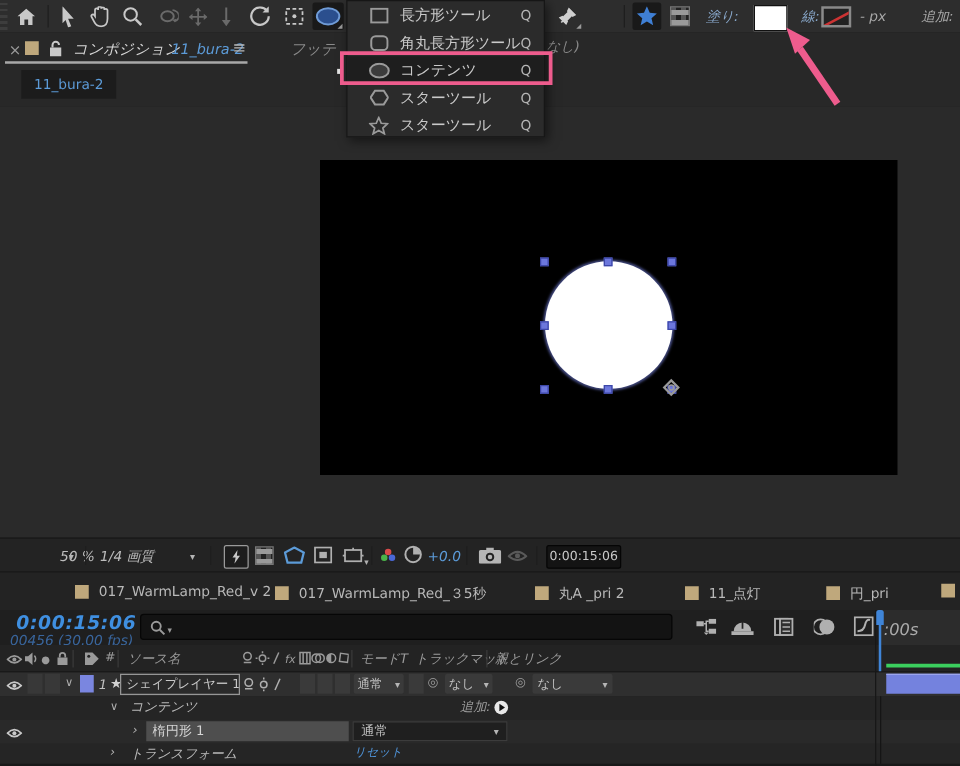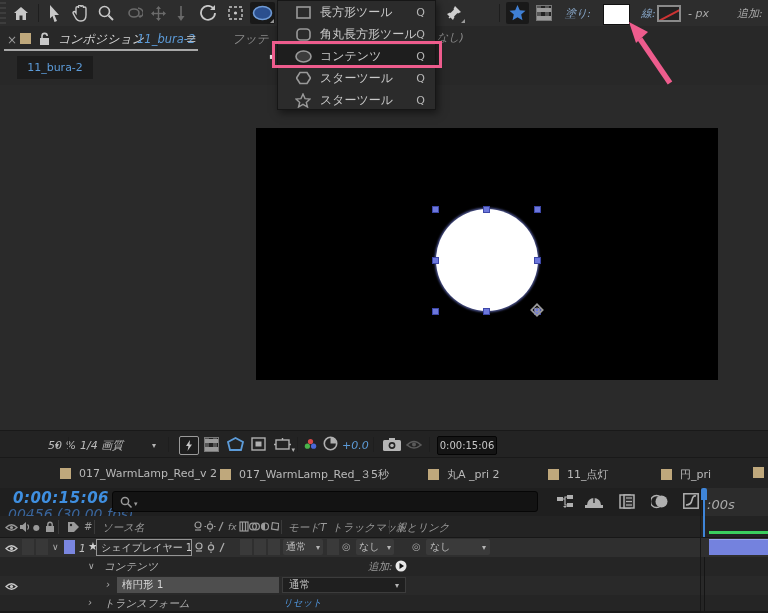--- a/index.html
+++ b/index.html
@@ -268,21 +268,21 @@
     </div>
     <div class="abs" style="left:661px;top:9px;display:flex;align-items:center;gap:8px;">
       <span class="tanbox"></span>
       <span style="font-size:11px;color:#b9b9b9;">円_pri</span>
     </div>
     <div class="abs tanbox" style="left:753px;top:9px;"></div>
   </div>
 
   <div class="abs timerow">
     <div class="t" style="left:13px;top:3px;font-size:15px;font-weight:bold;color:#3f8fe0;letter-spacing:.5px;">0:00:15:06</div>
-    <div class="t" style="left:8px;top:19px;font-size:14px;color:#39659c;">00456 (30.00 fps)</div>
+    <div class="t" style="left:8px;top:19px;font-size:11px;color:#39659c;">00456 (30.00 fps)</div>
     <div class="abs" style="left:112px;top:3px;width:426px;height:21px;background:#131313;border:1px solid #060606;border-radius:3px;box-sizing:border-box;">
       <svg width="13" height="13" viewBox="0 0 13 13" style="margin:4px 0 0 7px;">
           <circle cx="5" cy="5" r="3.6" fill="none" stroke="#9a9a9a" stroke-width="1.5"></circle>
           <line x1="7.8" y1="7.8" x2="11.5" y2="11.5" stroke="#9a9a9a" stroke-width="1.6"></line>
         </svg>
       <div class="abs" style="left:21px;top:8px;font-size:7px;color:#9a9a9a;">▾</div>
     </div>
     <div class="ico" style="left:556px;top:6px;width:18px;height:16px;">
       <svg width="16" height="14" viewBox="0 0 16 14">
           <rect x="0" y="2" width="6" height="4" fill="#b0b0b0"></rect>

